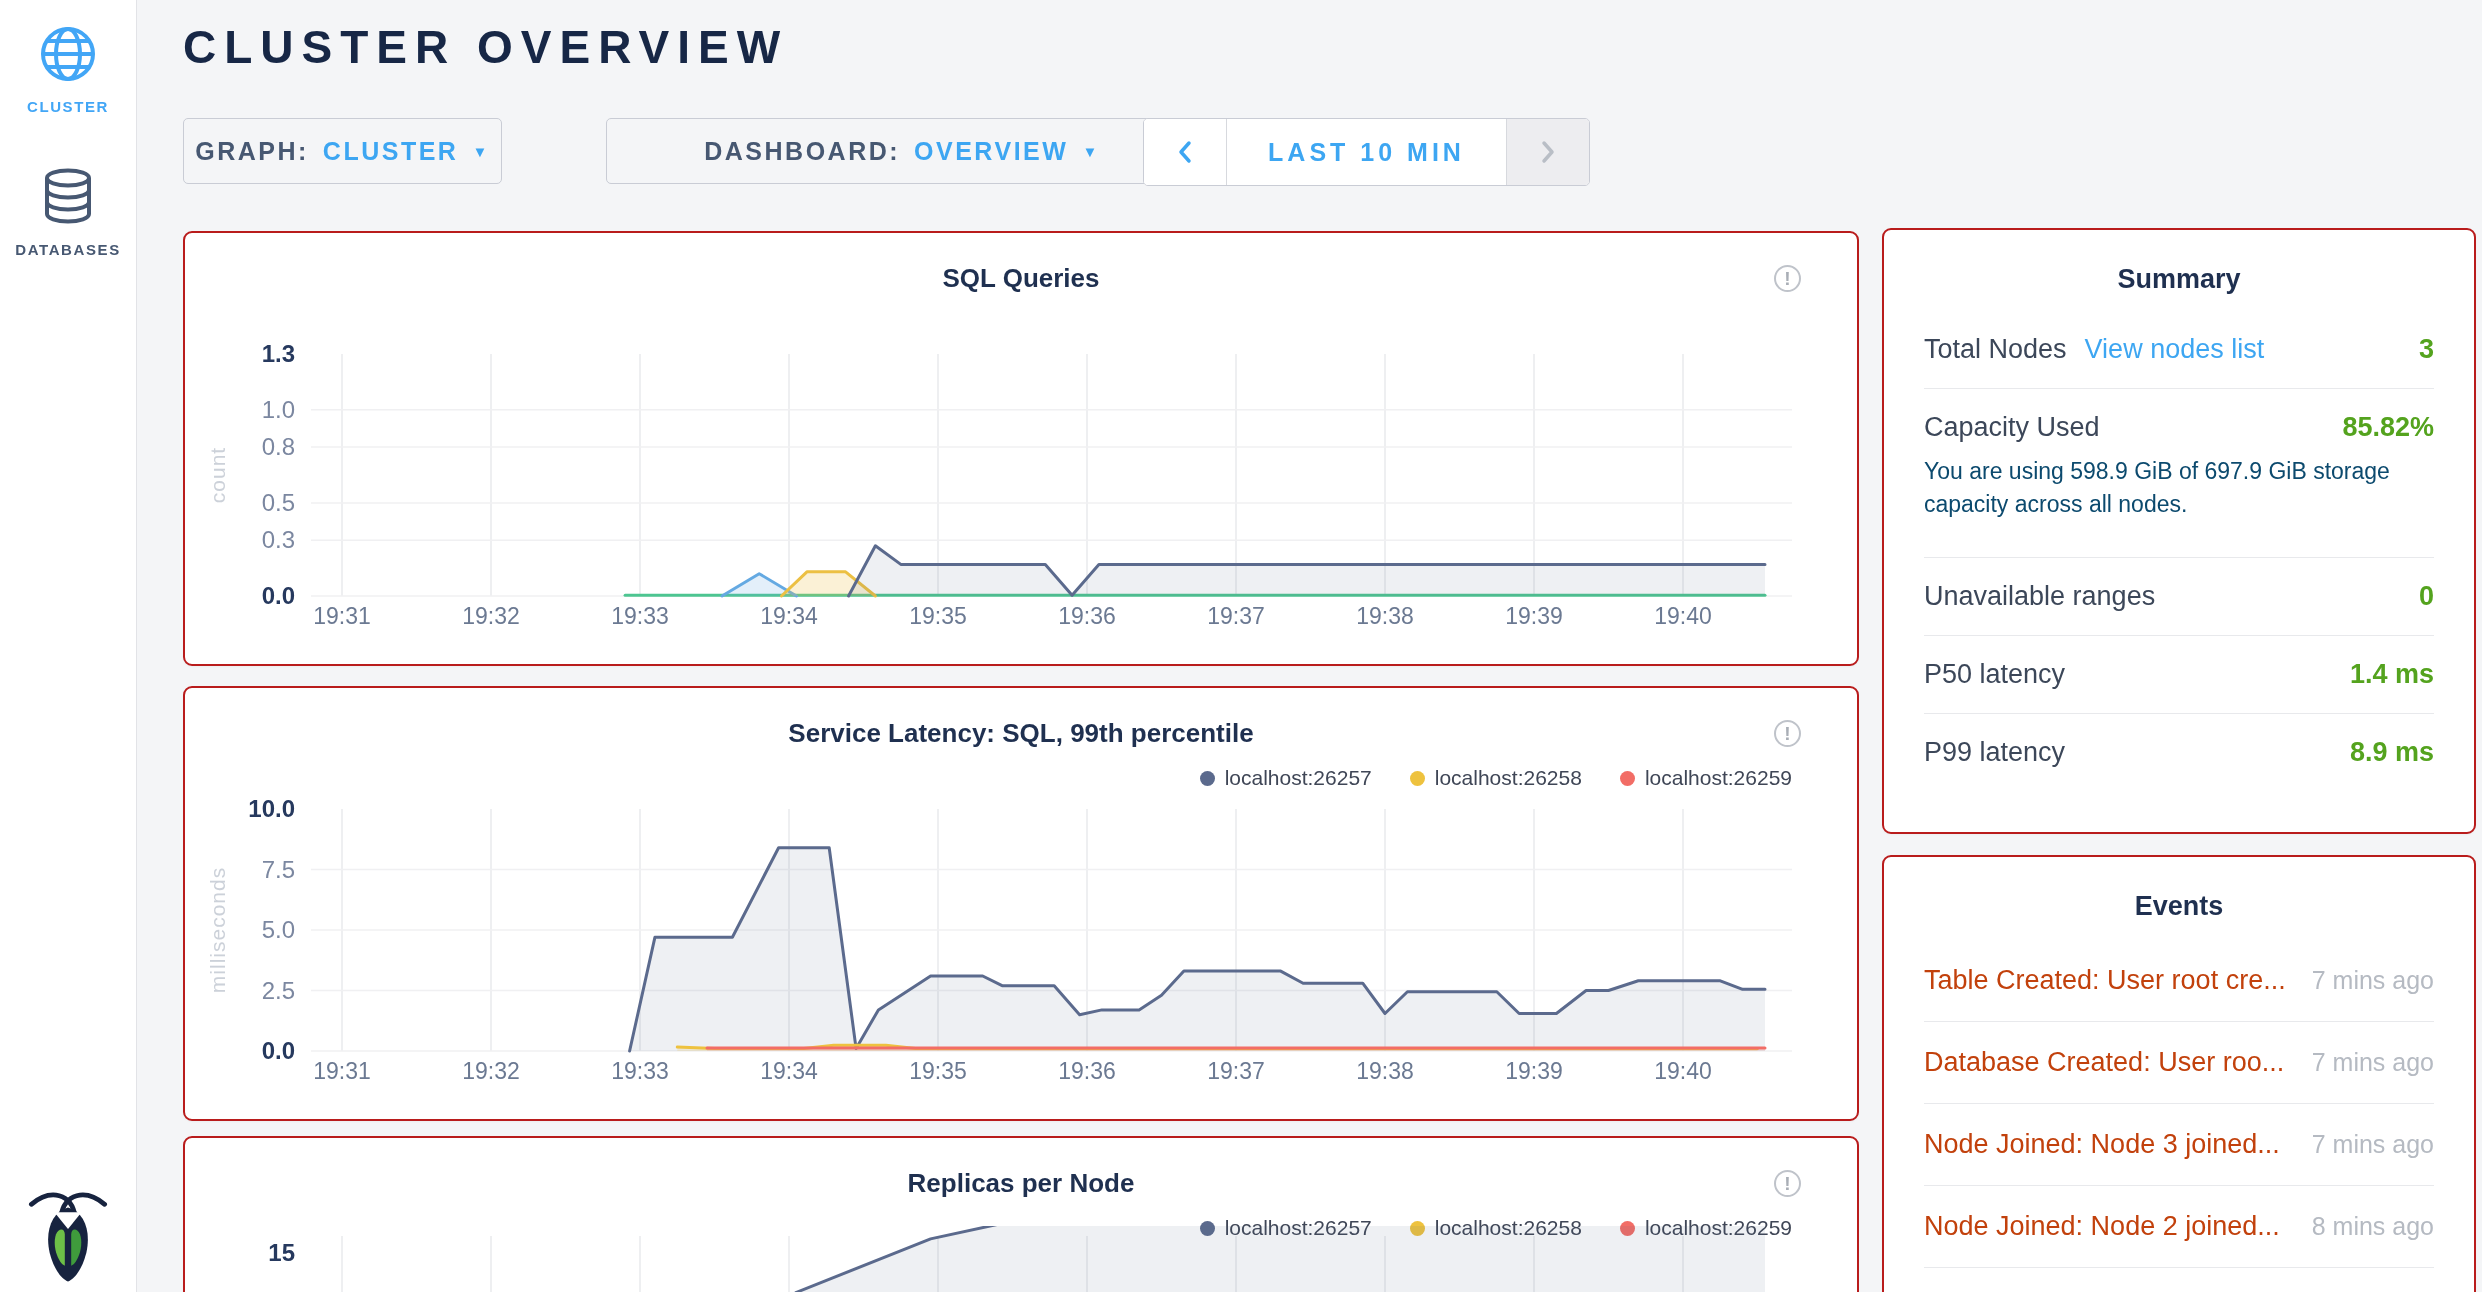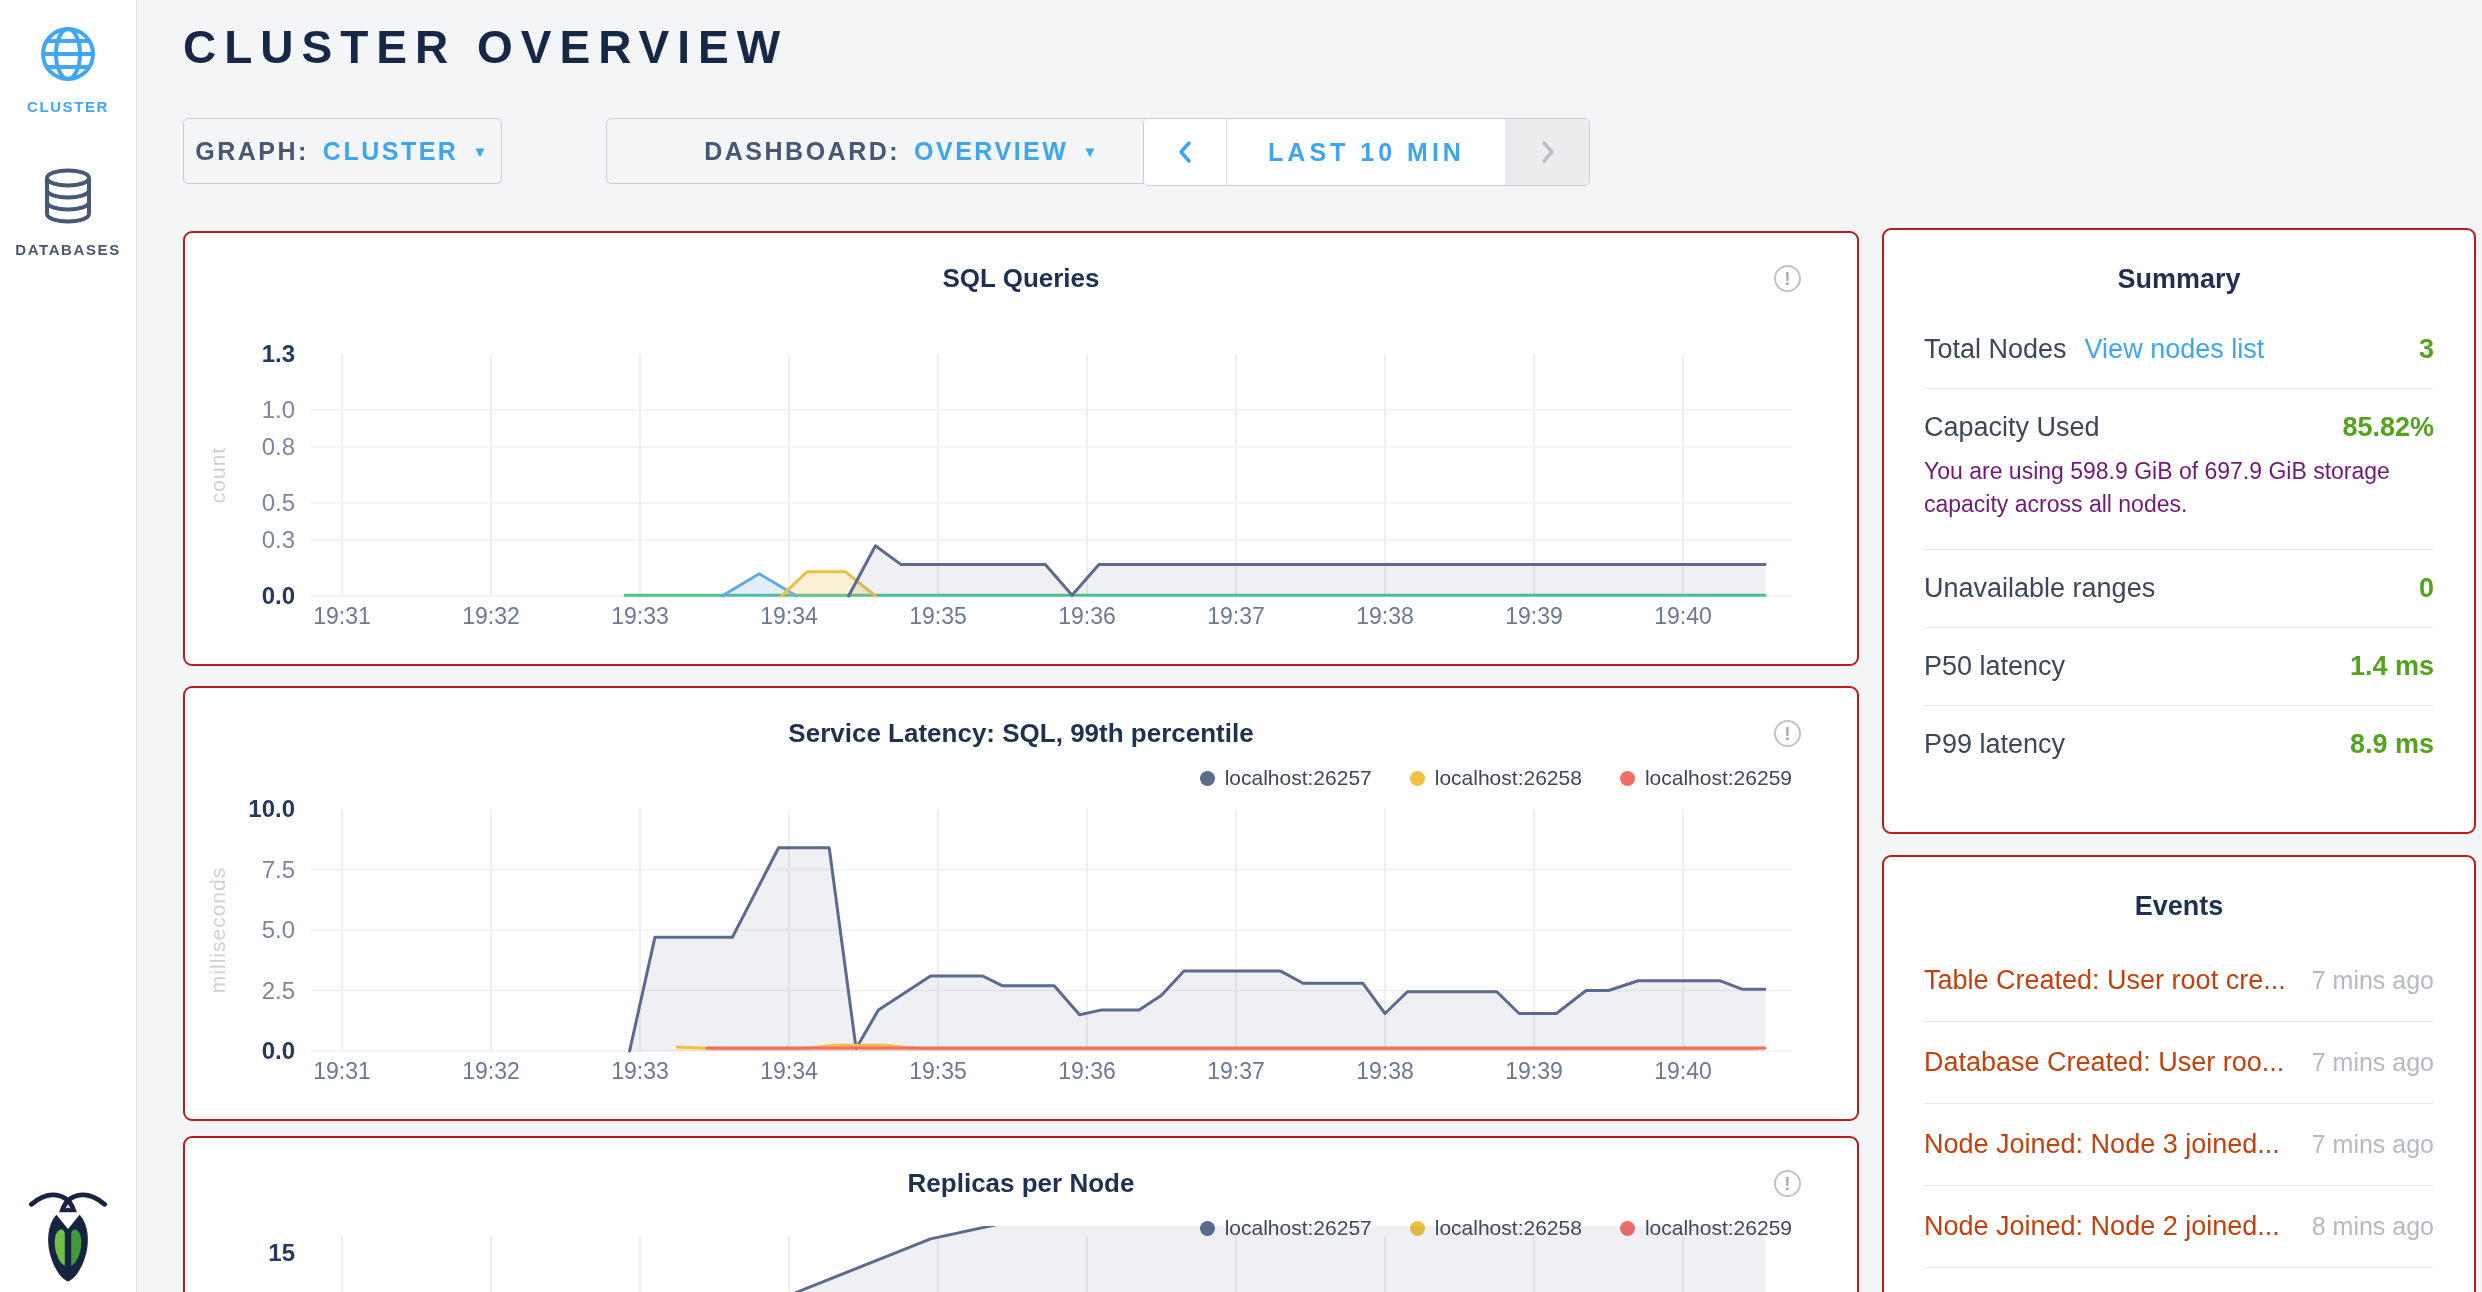--- a/index.html
+++ b/index.html
@@ -52,21 +52,21 @@
   
   .panel{left:1746px;width:590px;}
   .panel-title{margin:34px 0 0;text-align:center;font-size:27px;font-weight:700;color:#1f3050;}
   .s-rows{margin:16px 40px 0;}
   .s-row{padding:23px 0;border-bottom:1px solid #e8e9ec;}
   .s-row:last-child{border-bottom:none;}
   .s-line{display:flex;align-items:flex-start;}
   .s-label{font-size:27px;color:#3c4759;}
   .s-link{font-size:27px;color:#3da6f2;margin-left:18px;text-decoration:none;cursor:pointer;}
   .s-value{margin-left:auto;font-size:27px;font-weight:700;color:#54a31e;white-space:nowrap;}
-  .s-sub{margin:12px 0 4px;font-size:23px;line-height:1.45;color:#701a75;max-width:470px;}
+  .s-sub{margin:12px 0 12px;font-size:23px;line-height:1.45;color:#0c4a6e;max-width:470px;}
   .e-rows{margin:18px 40px 0;}
   .e-row{display:flex;align-items:center;padding:25px 0;border-bottom:1px solid #e8e9ec;cursor:pointer;}
   .e-text{font-size:27px;color:#c2410c;white-space:nowrap;overflow:hidden;}
   .e-time{margin-left:auto;font-size:25px;color:#b5bac2;white-space:nowrap;padding-left:20px;}
 </style>
 </head>
 <body>
 
 <div class="app">
 

